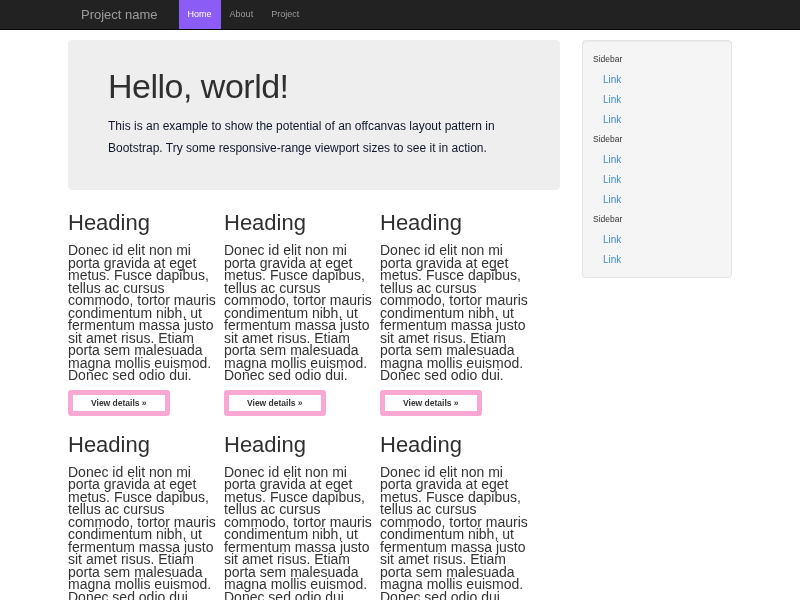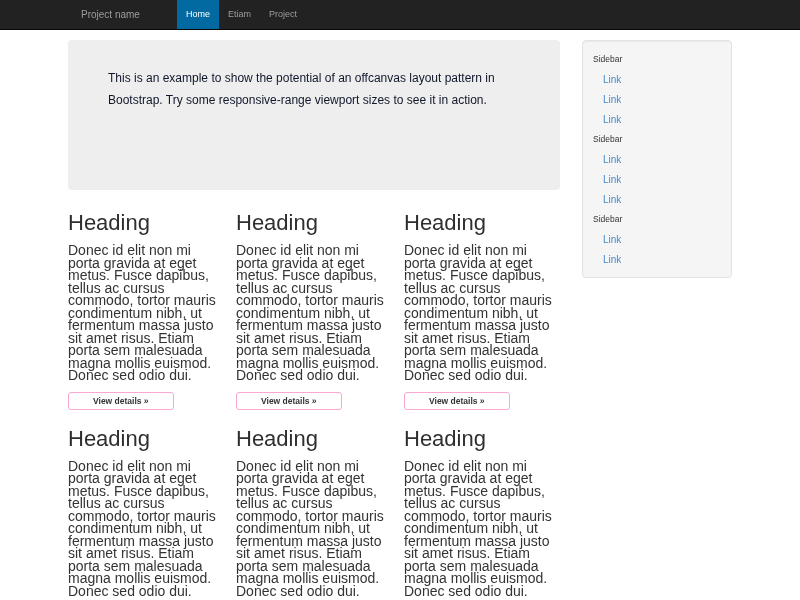--- a/index.html
+++ b/index.html
@@ -9,57 +9,57 @@
     background: #ffffff;
     font-family: "Liberation Sans", sans-serif;
     color: #333333;
     overflow: hidden;
   }
 
   
   .navbar { height: 30px; background: #222222; border-bottom: 1px solid #080808; }
   .navbar-inner { width: 664px; margin: 0 auto; height: 100%; display: flex; align-items: stretch; }
   .brand {
-    color: #9d9d9d; font-size: 10px; line-height: 29px;
-    padding-left: 13px; margin-right: 13px; text-decoration: none; white-space: nowrap;
+    color: #9d9d9d; font-size: 13px; line-height: 29px;
+    padding-left: 13px; margin-right: 21px; text-decoration: none; white-space: nowrap;
   }
   .nav { display: flex; }
   .nav-item {
     color: #9d9d9d; font-size: 9px; line-height: 29px;
     padding: 0 9px; text-decoration: none; white-space: nowrap;
   }
-  .nav-item.active { background: #0369a1; color: #ffffff; font-weight: 500; margin-left: 24px; }
+  .nav-item.active { background: #8b5cf6; color: #ffffff; font-weight: 500; }
 
   
   .container { width: 664px; margin: 10px auto 0; }
   .main-row { display: flex; justify-content: space-between; align-items: flex-start; }
   .main-col { width: 492px; }
 
   
   .jumbotron {
     background: #eeeeee; border-radius: 4px;
     height: 150px; padding: 27px 40px 0;
   }
   .jumbotron h1 {
     margin: 0 0 9px; font-size: 34px; font-weight: 500;
     color: #2f2f2f; letter-spacing: -0.5px;
   }
   .jumbotron p { margin: 0; font-size: 12px; line-height: 22px; color: #0f172a; }
 
   
-  .cards-row { display: flex; justify-content: space-between; }
+  .cards-row { display: flex; justify-content: flex-start; }
   .cards-row.first { margin-top: 20px; }
   .cards-row.second { margin-top: 16px; }
   .card { width: 156px; }
   .card h2 { margin: 0 0 8px; font-size: 22px; font-weight: 500; color: #2f2f2f; }
   .card p { margin: 0 0 8px; font-size: 14px; line-height: 12.5px; color: #333333; }
   .btn {
-    display: inline-block; padding: 3px 24px;
+    display: inline-block; padding: 3px 18px;
     font-size: 8.5px; font-weight: 700; color: #333333;
-    background: #ffffff; border: 1px solid #f9a8d4; border-radius: 3px;
+    background: #ffffff; border: 5px solid #f9a8d4; border-radius: 3px;
     text-decoration: none; white-space: nowrap;
   }
 
   
   .sidebar {
     width: 150px; background: #f5f5f5;
     border: 1px solid #e3e3e3; border-radius: 4px;
     padding: 8px 10px;
     box-shadow: inset 0 1px 1px rgba(0,0,0,0.05);
   }
@@ -78,32 +78,33 @@
   .footer p { margin: 0; font-size: 8.5px; color: #555555; }
 </style>
 </head>
 <body>
 
 <nav class="navbar">
   <div class="navbar-inner">
     <a class="brand" href="#">Project name</a>
     <div class="nav">
       <a class="nav-item active" href="#">Home</a>
-      <a class="nav-item" href="#">Etiam</a>
+      <a class="nav-item" href="#">About</a>
       <a class="nav-item" href="#">Project</a>
     </div>
   </div>
 </nav>
 
 <div class="container">
   <div class="main-row">
 
     <div class="main-col">
 
       <div class="jumbotron">
+        <h1>Hello, world!</h1>
         <p>This is an example to show the potential of an offcanvas layout pattern in Bootstrap. Try some responsive-range viewport sizes to see it in action.</p>
       </div>
 
       <div class="cards-row first">
         <div class="card">
           <h2>Heading</h2>
           <p>Donec id elit non mi porta gravida at eget metus. Fusce dapibus, tellus ac cursus commodo, tortor mauris condimentum nibh, ut fermentum massa justo sit amet risus. Etiam porta sem malesuada magna mollis euismod. Donec sed odio dui.</p>
           <a class="btn" href="#">View details »</a>
         </div>
         <div class="card">

